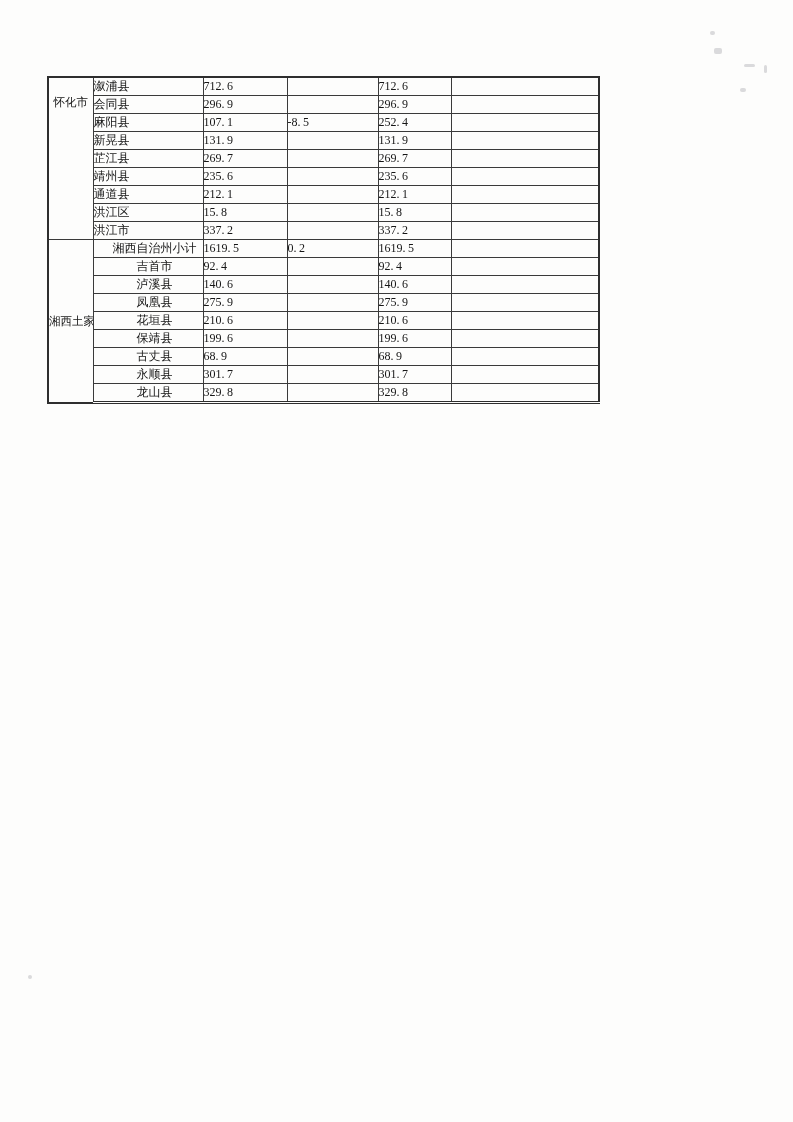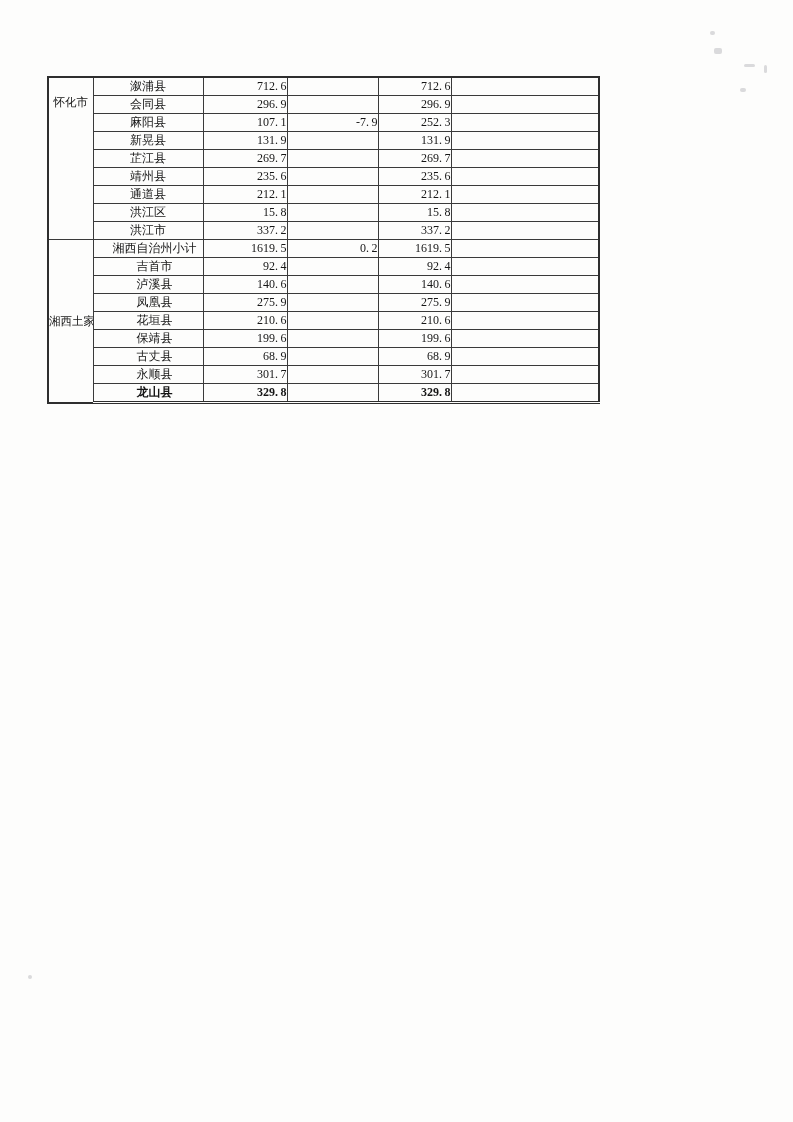--- a/index.html
+++ b/index.html
@@ -36,25 +36,25 @@
   }
   td.region-cell {
     text-align: center;
     font-size: 11.5px;
     white-space: pre-line;
     line-height: 15px;
   }
   td.region-top { vertical-align: top; }
   td.region-top .region-label { display: block; margin-top: 18px; }
   td.region-mid { vertical-align: middle; }
-  td.county-cell { text-align: center; padding-left: 3px; }
+  td.county-cell { text-align: left; padding-left: 3px; }
   td.county-cell.align-center { text-align: center; padding-left: 13px; }
-  td.num-cell { text-align: right; font-family: "Liberation Serif", serif; }
+  td.num-cell { text-align: left; font-family: "Liberation Serif", serif; }
   td.extra-cell { }
-  tr.last-row td { border-bottom: 3px double #2e2e2e; font-weight: bold; }
+  tr.last-row td { border-bottom: 3px double #2e2e2e; }
   .scan-mark {
     position: absolute;
     pointer-events: none;
   }
 </style>
 </head>
 <body>
 
 <div class="page">
   <table class="main-table">
@@ -80,22 +80,22 @@
         <tr>
           <td class="county-cell align-left">会同县</td>
           <td class="num-cell">296. 9</td>
           <td class="num-cell"></td>
           <td class="num-cell">296. 9</td>
           <td class="extra-cell"></td>
         </tr>
         <tr>
           <td class="county-cell align-left">麻阳县</td>
           <td class="num-cell">107. 1</td>
-          <td class="num-cell">-7. 9</td>
-          <td class="num-cell">252. 3</td>
+          <td class="num-cell">-8. 5</td>
+          <td class="num-cell">252. 4</td>
           <td class="extra-cell"></td>
         </tr>
         <tr>
           <td class="county-cell align-left">新晃县</td>
           <td class="num-cell">131. 9</td>
           <td class="num-cell"></td>
           <td class="num-cell">131. 9</td>
           <td class="extra-cell"></td>
         </tr>
         <tr>

